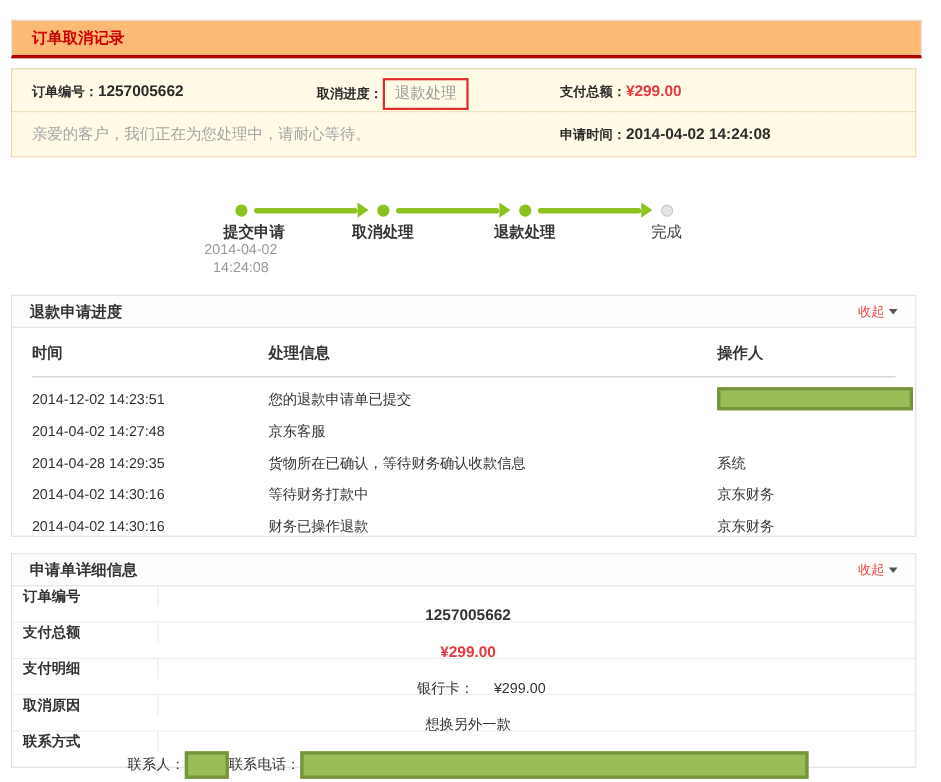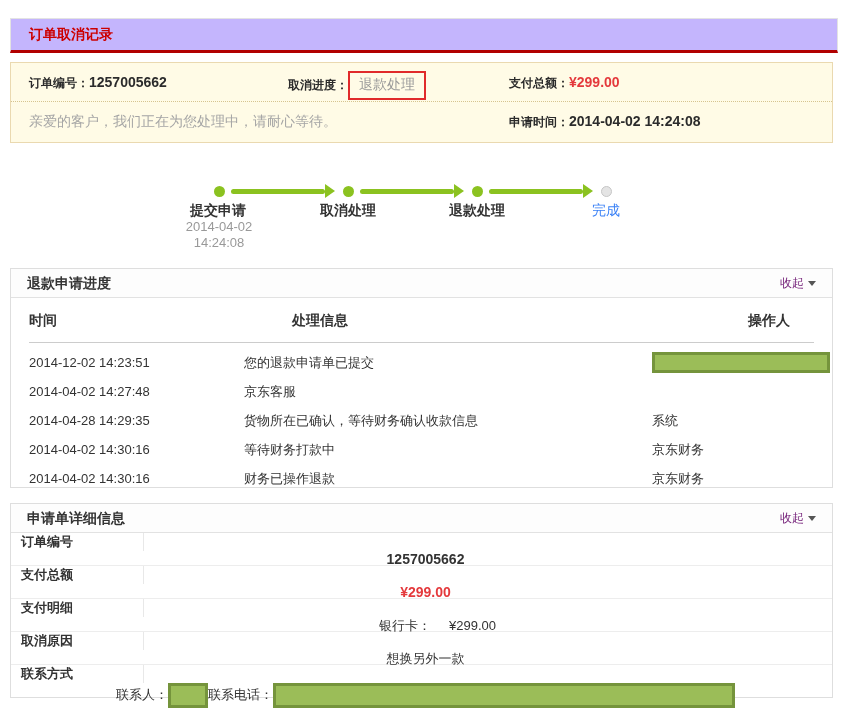--- a/index.html
+++ b/index.html
@@ -5,21 +5,21 @@
   * { margin:0; padding:0; box-sizing:border-box; }
   html,body { background:#fff; }
   body {
     width:855px; height:711px; position:relative; overflow:hidden;
     font-family:"Liberation Sans","DejaVu Sans",sans-serif;
     font-size:13px; color:#333;
   }
   
   .title-box {
     position:absolute; left:10px; top:18px; width:828px; height:35px;
-    border:1px solid #e3e3e3; border-bottom:3px solid #b10000; background:#c4b5fd;
+    border:1px solid #e3e3e3; border-bottom:3px solid #b10000; background:#fdba74;
   }
   .title-box .title-text {
     display:inline-block; padding-left:18px; line-height:31px;
     color:#cc0000; font-weight:bold; font-size:14px;
   }
   
   .summary-box {
     position:absolute; left:10px; top:62px; width:823px; height:81px;
     background:#fffbe6; border:1px solid #ead9b0;
   }
@@ -39,40 +39,40 @@
   .notice { color:#a5a5a5; font-size:14px; }
   
   .timeline { position:absolute; left:0; top:0; width:855px; height:260px; pointer-events:none; }
   .tl-dot { position:absolute; width:11px; height:11px; border-radius:50%; background:#8bc220; top:186px; }
   .tl-dot.pending { background:#e4e4e4; border:1px solid #c6c6c6; }
   .tl-bar { position:absolute; top:189px; height:5px; background:#8bc220; border-radius:3px; }
   .tl-head { position:absolute; top:184px; width:0; height:0;
     border-left:10px solid #8bc220; border-top:7px solid transparent; border-bottom:7px solid transparent; }
   .tl-label { position:absolute; top:202px; width:120px; text-align:center;
     font-weight:bold; font-size:14px; color:#333; }
-  .tl-label.pending { color:#3b82f6; font-weight:normal; }
+  .tl-label.pending { color:#404040; font-weight:normal; }
   .tl-date { position:absolute; top:219px; width:120px; text-align:center;
     color:#999; font-size:13px; line-height:16px; }
   
   .section { position:absolute; left:10px; width:823px; border:1px solid #dedede; background:#fff; }
   .sec1 { top:268px; height:220px; }
   .sec2 { top:503px; height:195px; }
   .sec-hd {
     height:29px; line-height:29px; border-bottom:1px solid #e2e2e2;
     padding:0 16px; font-weight:bold; font-size:14px; color:#333; background:#fdfdfd;
   }
-  .collapse-link { float:right; color:#701a75; font-size:12px; font-weight:normal;
+  .collapse-link { float:right; color:#ef4444; font-size:12px; font-weight:normal;
     cursor:pointer; text-decoration:none; }
   .caret { display:inline-block; margin-left:4px; width:0; height:0;
     border-left:4px solid transparent; border-right:4px solid transparent;
     border-top:5px solid #555; vertical-align:middle; }
   
   .tbl { padding:0 18px; }
   .t-head { display:flex; padding-top:14px; height:45px;
-    border-bottom:1px solid #ccc; align-items:flex-start;gap:48px; }
+    border-bottom:1px solid #ccc; align-items:flex-start; }
   .t-head span { font-weight:bold; font-size:14px; color:#333; }
   .t-row { display:flex; height:29px; align-items:center; font-size:13px; color:#333; }
   .t-row:first-child { margin-top:5px; }
   .c-time { width:215px; flex:none; }
   .c-info { width:408px; flex:none; }
   .c-op   { flex:1; }
   .redact-op { display:inline-block; width:178px; height:21px;
     background:#9bbd58; border:3px solid #75943c; vertical-align:middle; }
   
   .d-row { display:flex; height:33px; border-bottom:1px solid #ededed; align-items:center;flex-direction:column; }
@@ -111,21 +111,21 @@
   <div class="summary-row2">
     <span class="s-item s-left notice">亲爱的客户，我们正在为您处理中，请耐心等待。</span>
     <span class="s-item s-right">
       <span class="s-lbl">申请时间：</span><span class="s-val">2014-04-02 14:24:08</span>
     </span>
   </div>
 </div>
 
 <div class="timeline">
     <div class="tl-dot" style="left: 214px;"></div>
-    <div class="tl-label" style="left: 158px;">提交申请</div>
+    <div class="tl-label" style="left: 171px;">提交申请</div>
     <div class="tl-date" style="left: 159px;">
       <div>2014-04-02</div>
       <div>14:24:08</div>
     </div>
     <div class="tl-bar" style="left: 231px; width: 94px;"></div>
     <div class="tl-head" style="left: 325px;"></div>
     <div class="tl-dot" style="left: 343px;"></div>
     <div class="tl-label" style="left: 288px;">取消处理</div>
     <div class="tl-bar" style="left: 360px; width: 94px;"></div>
     <div class="tl-head" style="left: 454px;"></div>

